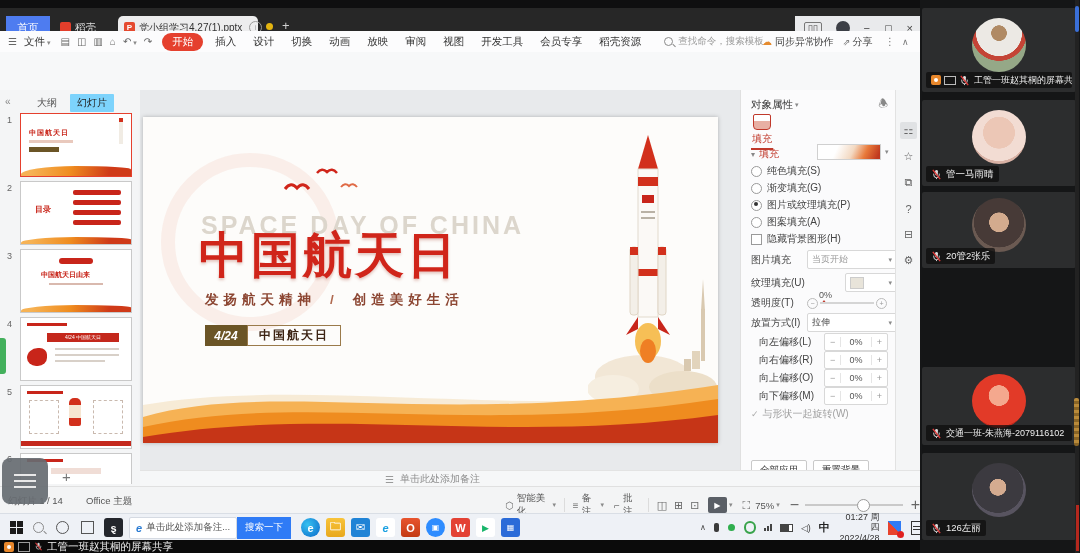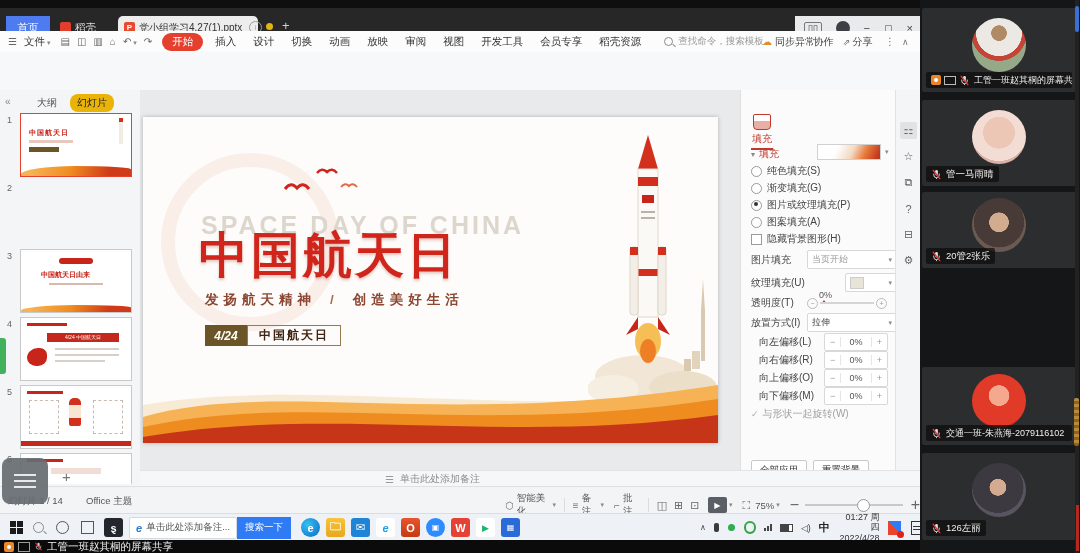--- a/index.html
+++ b/index.html
@@ -29,21 +29,21 @@
   .rbig .gl{font-size:9px;margin-top:2px;white-space:nowrap}
   .rsmall{position:absolute;font-size:9px;color:#4c4c4c;white-space:nowrap}
   .rsmall .gi{font-size:9px;color:#666;margin-right:2px}
   .dis{color:#b8b8b8!important}
   .fbox{position:absolute;height:13px;border:1px solid #d6d6d6;background:#fff;border-radius:2px;font-size:8px;color:#888;
         display:flex;align-items:center;justify-content:flex-end;padding:0 3px}
   .fmt{font-size:10px;color:#555;margin-right:6px;font-family:"Liberation Serif","DejaVu Serif",serif}
   
   #lpanel{left:0;top:90px;width:140px;height:396px;background:#f4f5f6;border-right:1px solid #dcdcdc}
   .ltab{font-size:10px;color:#555;padding:2px 7px}
-  .ltab.on{background:#eab308;border-radius:8px;color:#222}
+  .ltab.on{background:#7dd3fc;border-radius:1px;color:#222}
   .thumb{position:absolute;left:20px;width:110px;height:62px;background:#fff;border:1px solid #c9c9c9;overflow:hidden}
   .thumb.sel{border:1.5px solid #e5402e}
   .tnum{position:absolute;left:7px;font-size:9px;color:#666}
   .swoosh{position:absolute;bottom:0;left:0;width:100%;height:10px;
           background:linear-gradient(100deg,#f6b254 10%,#ef8c1f 45%,#cf3a18 80%);border-radius:60%/100% 40% 0 0}
   
   #canvas{left:140px;top:90px;width:600px;height:380px;background:#e8eaec}
   #slide{position:absolute;left:3px;top:27px;width:575px;height:326px;background:#fdfcfa;box-shadow:0 0 4px rgba(0,0,0,.25);overflow:hidden}
   .wm{position:absolute;left:58px;top:94px;font-size:25px;font-weight:bold;letter-spacing:3px;color:#dcd6cc}
   .stitle{position:absolute;left:56px;top:106px;font-size:49px;font-weight:900;letter-spacing:3px;color:#d0251a;
@@ -267,20 +267,28 @@
       </div>
       <span class="tnum" style="top:25px">1</span>
       <div class="thumb sel" style="top:23px">
         <div style="position:absolute;left:8px;top:14px;font-size:7px;font-weight:bold;color:#c8251a;letter-spacing:1px">中国航天日</div>
         <div style="position:absolute;left:8px;top:26px;width:44px;height:3px;background:#e9c9bd"></div>
         <div style="position:absolute;left:8px;top:33px;width:30px;height:5px;background:#6b5526"></div>
         <div style="position:absolute;right:8px;top:4px;width:4px;height:26px;background:linear-gradient(#d2301c 15%,#f1ece4 16%)"></div>
         <div class="swoosh"></div>
       </div>
       <span class="tnum" style="top:93px">2</span>
+      <div class="thumb" style="top:91px">
+        <div style="position:absolute;left:14px;top:22px;font-size:8px;font-weight:bold;color:#c8251a">目录</div>
+        <div style="position:absolute;right:10px;top:8px;width:48px;height:5px;background:#c8251a;border-radius:2px"></div>
+        <div style="position:absolute;right:10px;top:18px;width:48px;height:5px;background:#c8251a;border-radius:2px"></div>
+        <div style="position:absolute;right:10px;top:28px;width:48px;height:5px;background:#c8251a;border-radius:2px"></div>
+        <div style="position:absolute;right:10px;top:38px;width:48px;height:5px;background:#c8251a;border-radius:2px"></div>
+        <div class="swoosh" style="height:7px"></div>
+      </div>
       <span class="tnum" style="top:161px">3</span>
       <div class="thumb" style="top:159px">
         <div style="position:absolute;left:38px;top:8px;width:34px;height:6px;background:#c8251a;border-radius:3px"></div>
         <div style="position:absolute;left:20px;top:20px;font-size:7px;font-weight:bold;color:#c8251a">中国航天日由来</div>
         <div style="position:absolute;left:28px;top:33px;width:54px;height:2px;background:#d9b9ae"></div>
         <div class="swoosh" style="height:7px"></div>
       </div>
       <span class="tnum" style="top:229px">4</span>
       <div class="thumb" style="top:227px">
         <div style="position:absolute;left:6px;top:5px;width:40px;height:3px;background:#c8251a"></div>
@@ -348,20 +356,25 @@
         <svg class="abs" style="left:0;bottom:0" width="575" height="86" viewBox="0 0 575 86">
           <path d="M0,48 C160,20 380,62 575,34 L575,86 L0,86 Z" fill="#f6e7cf" opacity="0.85"></path>
           <path d="M0,60 C130,22 300,72 575,28 L575,86 L0,86 Z" fill="#f6b254"></path>
           <path d="M0,70 C160,34 330,80 575,42 L575,86 L0,86 Z" fill="#ef8c1f"></path>
           <path d="M0,80 C190,48 360,88 575,58 L575,86 L0,86 Z" fill="#c63517"></path>
         </svg>
       </div>
     </div>
 
     <div class="abs" id="rpanel">
+      <div class="prow" style="top:5px">
+          <span style="font-size:10.5px;color:#333">对象属性</span>
+          <span class="caret">▾</span>
+          <span style="margin-left:auto;color:#888;font-size:11px">🕭</span>
+        </div>
       <div class="abs" style="left:10px;top:24px;text-align:center">
         <div style="width:16px;height:14px;margin:0 auto;border:1.3px solid #c0392b;border-radius:2px 2px 4px 4px;background:linear-gradient(#fff 40%,#e8b0a4 41%)"></div>
         <div style="font-size:10px;color:#c0392b;margin-top:2px">填充</div>
         <div style="width:22px;height:2px;background:#c0392b;margin:2px auto 0"></div>
       </div>
       <div class="prow" style="top:57px">
           <span style="color:#888;font-size:8px;margin-right:4px">▾</span>
           <span style="font-size:10px;color:#c0392b">填充</span>
         </div>
       <div class="abs" style="left:76px;top:54px;width:62px;height:14px;border:1px solid #d0d0d0;background:linear-gradient(115deg,#ffffff 30%,#f3d9c2 55%,#e8793a 75%,#c0391e 95%)"></div>

